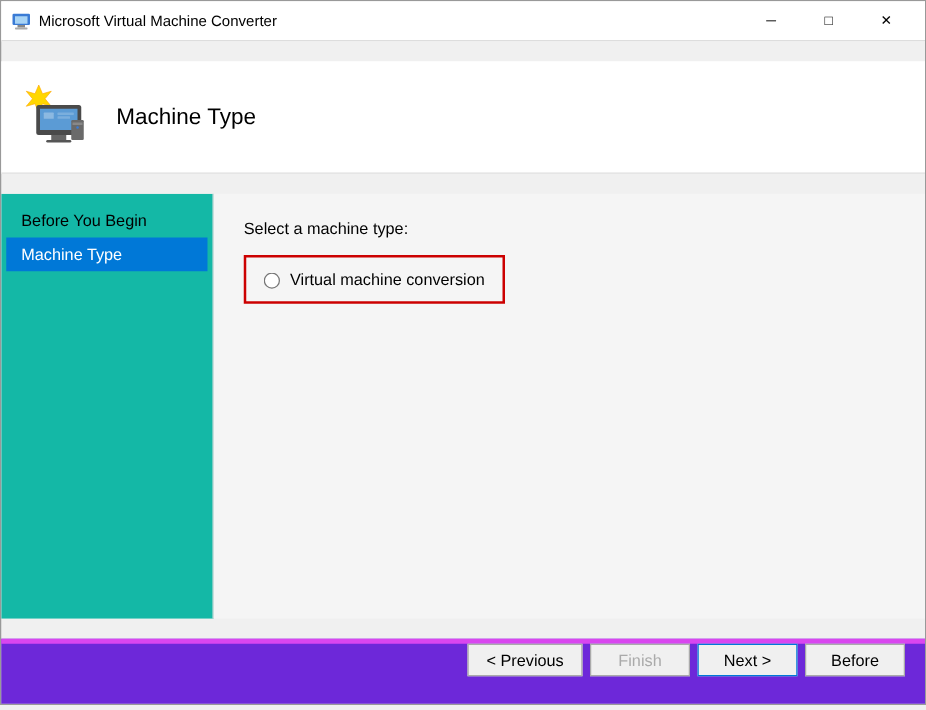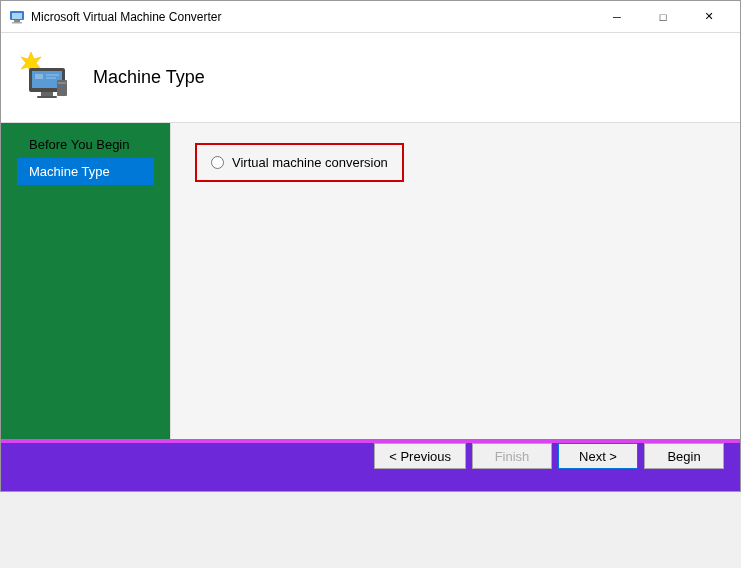--- a/index.html
+++ b/index.html
@@ -7,25 +7,26 @@
       font-family: 'Segoe UI', Tahoma, Geneva, Verdana, sans-serif;
       font-size: 13px;
       background: #f0f0f0;
       width: 741px;
       height: 568px;
       overflow: hidden;
     }
 
     .window {
       width: 741px;
-      height: 492px;
+      height: 564px;
       background: #f0f0f0;
       border: 1px solid #999;
       display: flex;
       flex-direction: column;
+      gap: 16px;
     }
 
     
     .titlebar {
       height: 32px;
       background: #fff;
       display: flex;
       align-items: center;
       padding: 0 8px;
       border-bottom: 1px solid #ddd;
@@ -87,23 +88,23 @@
     
     .main {
       display: flex;
       flex: 1;
       overflow: hidden;
     }
 
     
     .sidebar {
       width: 170px;
-      background: #15803d;
+      background: #14b8a6;
       border-right: 1px solid #ddd;
-      padding: 8px 16px;
+      padding: 8px 4px;
       flex-shrink: 0;
     }
     .sidebar-item {
       padding: 6px 12px;
       cursor: pointer;
       color: #000;
       font-size: 13px;
     }
     .sidebar-item.active {
       background: #0078d7;
@@ -127,21 +128,21 @@
     .radio-group {
       border: 2px solid #cc0000;
       padding: 10px 14px;
       display: inline-flex;
       flex-direction: column;
       gap: 10px;
       background: #f5f5f5;
     }
     .radio-item {
       display: flex;
-      align-items: center;
+      align-items: flex-end;
       gap: 8px;
       cursor: pointer;
     }
     .radio-item input[type="radio"] {
       margin: 0;
       cursor: pointer;
       accent-color: #0078d7;
     }
     .radio-item label {
       cursor: pointer;
@@ -235,31 +236,32 @@
     <div class="sidebar">
       <div class="sidebar-item">
         <span>Before You Begin</span>
       </div>
       <div class="sidebar-item active">
         <span>Machine Type</span>
       </div>
     </div>
 
     <div class="content">
+      <div class="content-label">Select a machine type:</div>
 
       <div class="radio-group">
         <div class="radio-item">
           <input type="radio" id="virtual" name="machine-type" style="">
           <label for="virtual">Virtual machine conversion</label>
         </div>
       </div>
     </div>
 
   </div>
 
   <div class="footer">
     <button class="footer-btn">&lt; Previous</button>
     <button class="footer-btn" disabled="">Finish</button>
     <button class="footer-btn primary">Next &gt;</button>
-    <button class="footer-btn">Begin</button>
+    <button class="footer-btn">Before</button>
   </div>
 
 </div>
 
 </body></html>

